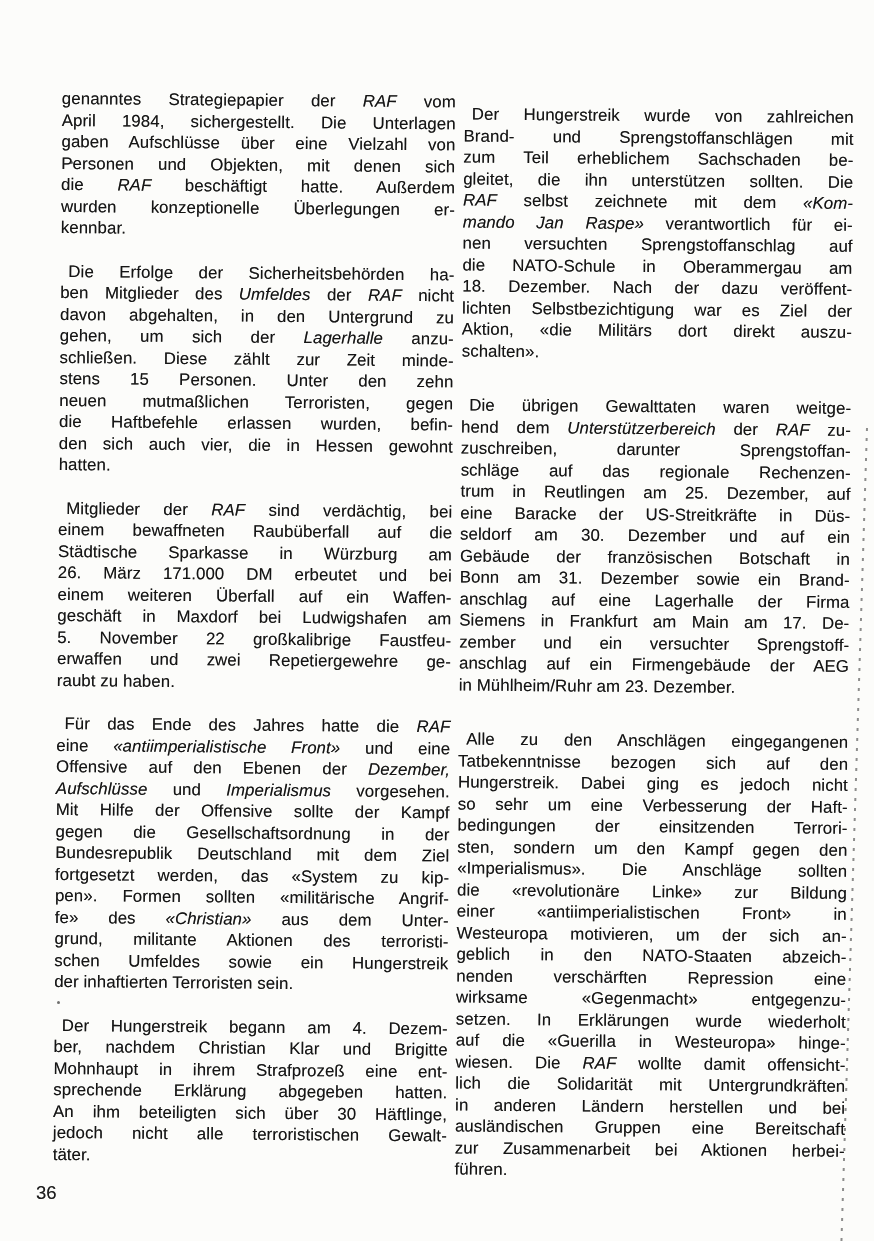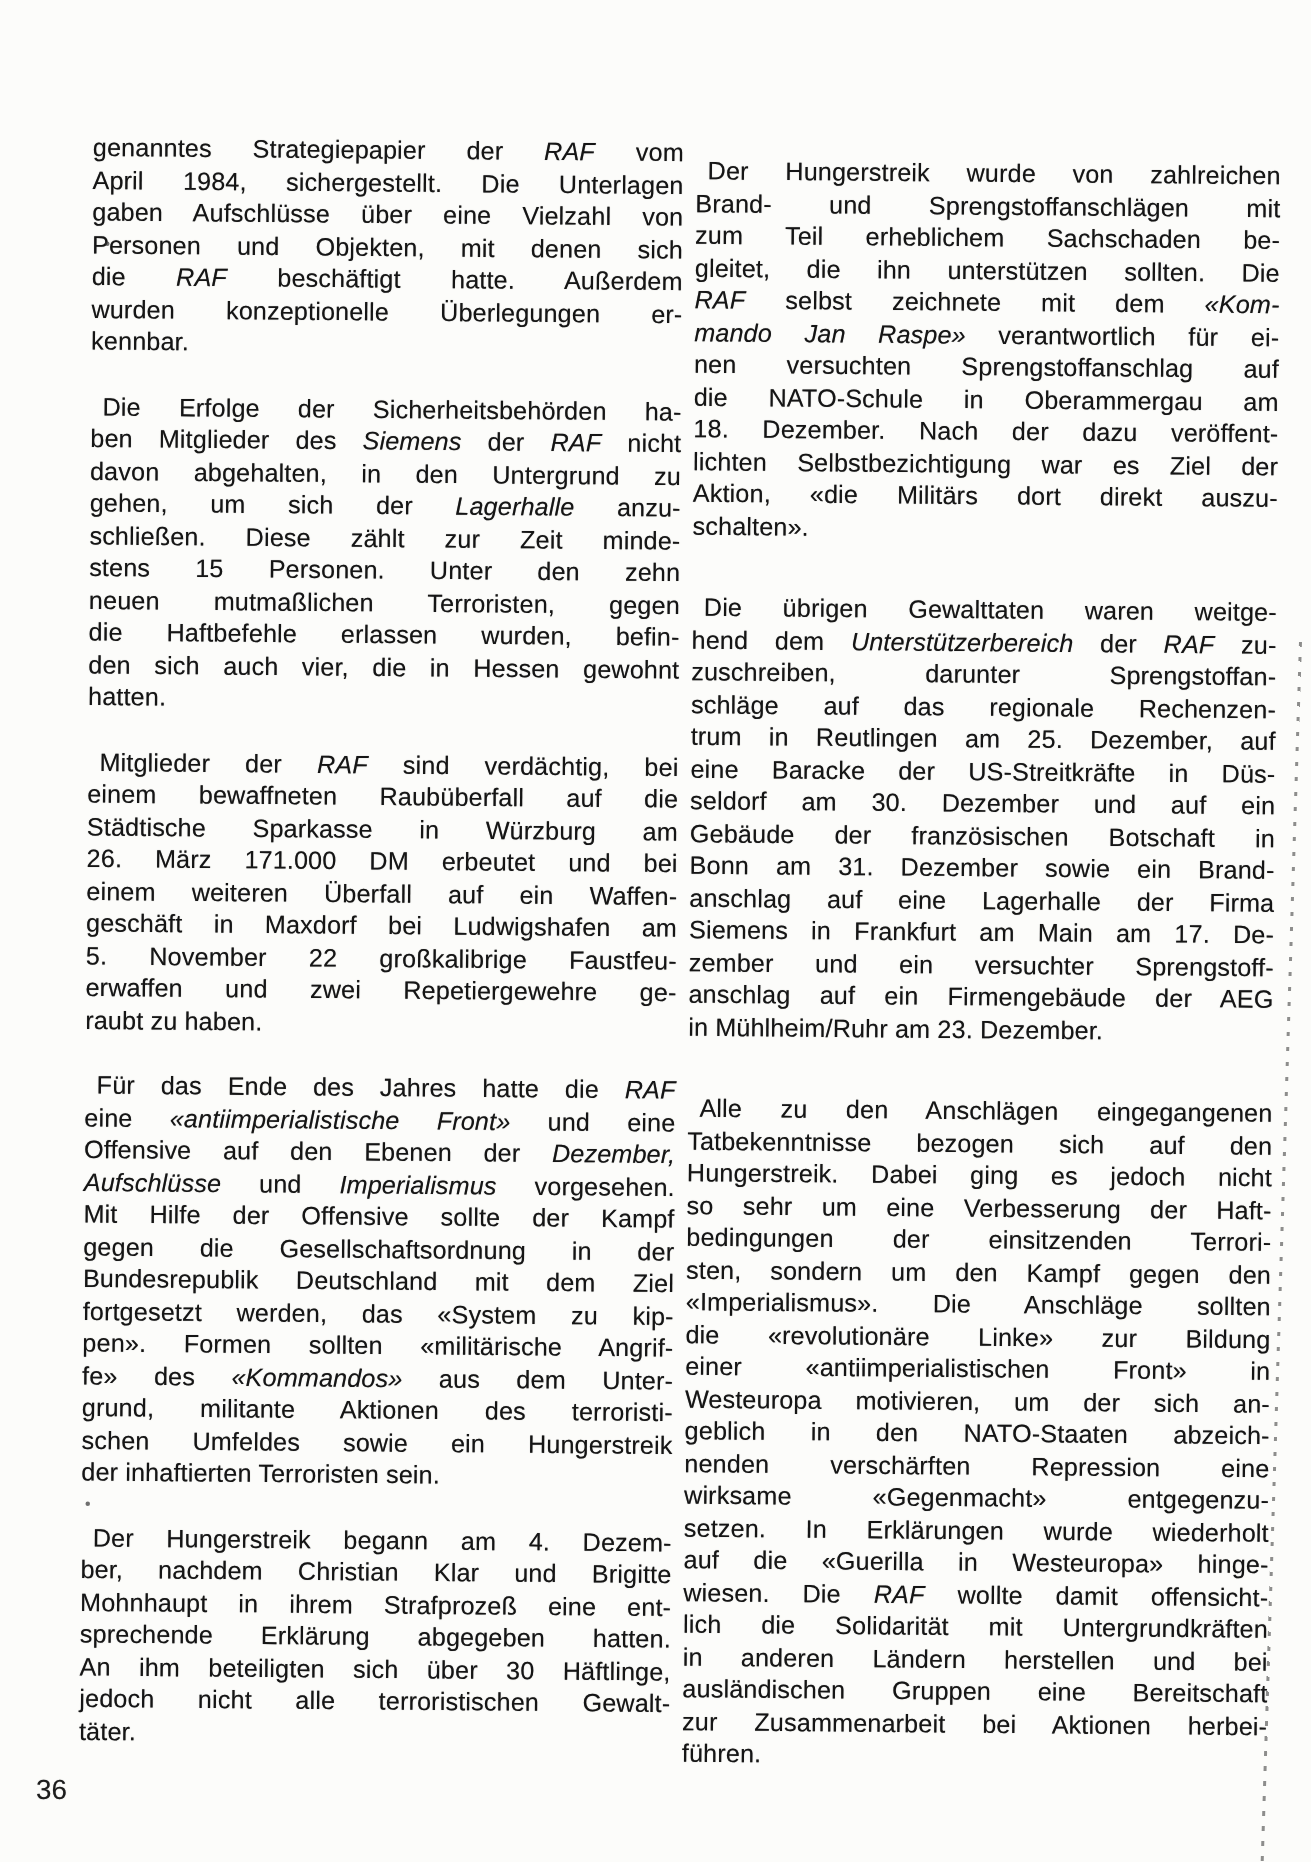--- a/index.html
+++ b/index.html
@@ -25,21 +25,21 @@
   }
   .col-left  { left: 62px;  top: 88px;  width: 394px; }
   .col-right { left: 464px; top: 100px; width: 390px; }
   .para { margin: 0 0 22px 0; }
   .col-right .para { margin-bottom: 33px; }
   .ln { text-align: justify; text-align-last: justify; }
   .ln.last { text-align-last: left; }
   .ln.indent { text-indent: 8px; }
   .ln i { font-style: italic; }
   .page-number {
-    position: absolute; left: 24px; top: 1182px;
+    position: absolute; left: 36px; top: 1182px;
     font-size: 18.5px; color: #1c1c1c;
     text-shadow: 0 0 0.5px rgba(20,20,20,0.5);
   }
   .scan-line {
     position: absolute; left: 866px; top: 428px;
     width: 2px; height: 815px;
     transform: rotate(1.8deg);
     transform-origin: top center;
     background: repeating-linear-gradient(
       to bottom,
@@ -63,21 +63,21 @@
         <div class="ln">genanntes Strategiepapier der <i>RAF</i> vom</div>
         <div class="ln">April 1984, sichergestellt. Die Unterlagen</div>
         <div class="ln">gaben Aufschlüsse über eine Vielzahl von</div>
         <div class="ln">Personen und Objekten, mit denen sich</div>
         <div class="ln">die <i>RAF</i> beschäftigt hatte. Außerdem</div>
         <div class="ln">wurden konzeptionelle Überlegungen er-</div>
         <div class="ln last">kennbar.</div>
       </div>
       <div class="para">
         <div class="ln indent">Die Erfolge der Sicherheitsbehörden ha-</div>
-        <div class="ln">ben Mitglieder des <i>Siemens</i> der <i>RAF</i> nicht</div>
+        <div class="ln">ben Mitglieder des <i>Umfeldes</i> der <i>RAF</i> nicht</div>
         <div class="ln">davon abgehalten, in den Untergrund zu</div>
         <div class="ln">gehen, um sich der <i>Lagerhalle</i> anzu-</div>
         <div class="ln">schließen. Diese zählt zur Zeit minde-</div>
         <div class="ln">stens 15 Personen. Unter den zehn</div>
         <div class="ln">neuen mutmaßlichen Terroristen, gegen</div>
         <div class="ln">die Haftbefehle erlassen wurden, befin-</div>
         <div class="ln">den sich auch vier, die in Hessen gewohnt</div>
         <div class="ln last">hatten.</div>
       </div>
       <div class="para">
@@ -94,21 +94,21 @@
       <div class="para">
         <div class="ln indent">Für das Ende des Jahres hatte die <i>RAF</i></div>
         <div class="ln">eine <i>«antiimperialistische Front»</i> und eine</div>
         <div class="ln">Offensive auf den Ebenen der <i>Dezember,</i></div>
         <div class="ln"><i>Aufschlüsse</i> und <i>Imperialismus</i> vorgesehen.</div>
         <div class="ln">Mit Hilfe der Offensive sollte der Kampf</div>
         <div class="ln">gegen die Gesellschaftsordnung in der</div>
         <div class="ln">Bundesrepublik Deutschland mit dem Ziel</div>
         <div class="ln">fortgesetzt werden, das «System zu kip-</div>
         <div class="ln">pen». Formen sollten «militärische Angrif-</div>
-        <div class="ln">fe» des <i>«Kommandos»</i> aus dem Unter-</div>
+        <div class="ln">fe» des <i>«Christian»</i> aus dem Unter-</div>
         <div class="ln">grund, militante Aktionen des terroristi-</div>
         <div class="ln">schen Umfeldes sowie ein Hungerstreik</div>
         <div class="ln last">der inhaftierten Terroristen sein.</div>
       </div>
       <div class="para">
         <div class="ln indent">Der Hungerstreik begann am 4. Dezem-</div>
         <div class="ln">ber, nachdem Christian Klar und Brigitte</div>
         <div class="ln">Mohnhaupt in ihrem Strafprozeß eine ent-</div>
         <div class="ln">sprechende Erklärung abgegeben hatten.</div>
         <div class="ln">An ihm beteiligten sich über 30 Häftlinge,</div>

